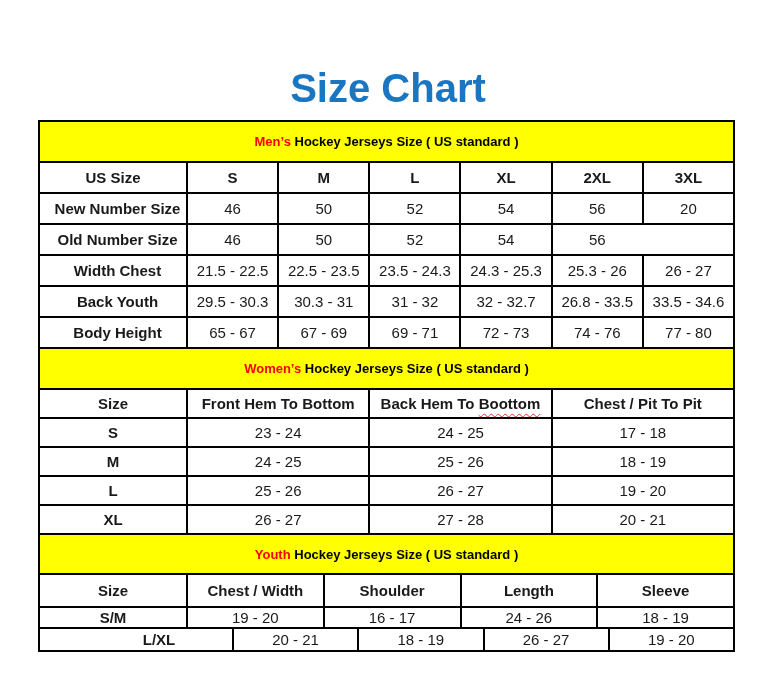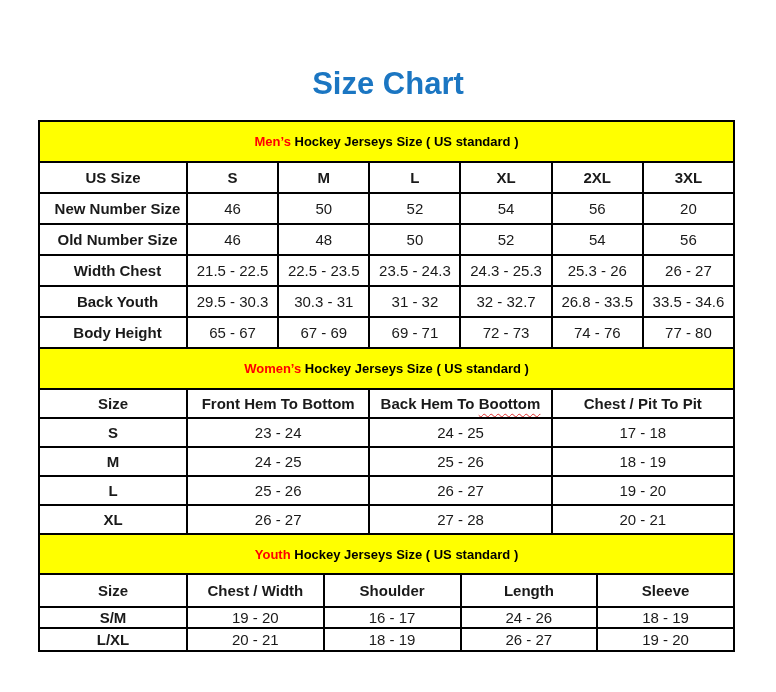--- a/index.html
+++ b/index.html
@@ -2,21 +2,21 @@
 <html><head>
 <meta charset="utf-8">
 <style>
   html,body{margin:0;padding:0;background:#ffffff;}
   #canvas{
     position:relative;width:776px;height:692px;background:#ffffff;overflow:hidden;
     font-family:"Liberation Sans",sans-serif;color:#1a1a1a;
   }
   .page-title{
     position:absolute;top:66px;left:0;width:100%;text-align:center;
-    font-size:31px;font-weight:700;color:#1b76c2;letter-spacing:0px;
+    font-size:40px;font-weight:700;color:#1b76c2;letter-spacing:0px;
   }
   .sizetable{
     position:absolute;left:38px;top:120px;width:697px;
     border:2px solid #000;box-sizing:border-box;background:#fff;
   }
   .band{
     height:41px;background:#ffff00;border-bottom:2px solid #000;box-sizing:border-box;
     display:flex;align-items:center;justify-content:center;
     font-size:13px;font-weight:700;color:#000;
   }
@@ -24,21 +24,21 @@
   .band .band-rest{white-space:pre;}
   .section-youth .band{height:40px;}
   .trow{
     display:grid;grid-template-columns:var(--cols);
     border-bottom:2px solid #000;box-sizing:border-box;background:#fff;
   }
   .section-mens .trow{height:31px;}
   .section-womens .trow{height:29px;}
   .section-youth .trow{height:21px;}
   .section-youth .trow.header-row{height:33px;}
-  .section:last-child .trow:last-child{border-bottom:none;}
+  .section:last-child .trow:last-child{border-bottom:none;padding-left:46px;}
   .cell{
     display:flex;align-items:center;justify-content:center;
     font-size:15px;font-weight:400;box-sizing:border-box;
     white-space:nowrap;overflow:hidden;
   }
   .trow .cell + .cell{border-left:2px solid #000;}
   .cell.head{font-weight:700;}
   .cell.row-label{font-weight:700;}
   .section-mens .cell.row-label{font-weight:700;margin-left:9px;}
   .wavy{
@@ -76,21 +76,20 @@
             <div class="cell value">46</div>
             <div class="cell value">50</div>
             <div class="cell value">52</div>
             <div class="cell value">54</div>
             <div class="cell value">56</div>
             <div class="cell value">20</div>
           </div>
           <div class="trow">
             <div class="cell row-label">Old Number Size</div>
             <div class="cell value">46</div>
-            <div class="cell value">48</div>
             <div class="cell value">50</div>
             <div class="cell value">52</div>
             <div class="cell value">54</div>
             <div class="cell value">56</div>
           </div>
           <div class="trow">
             <div class="cell row-label">Width Chest</div>
             <div class="cell value">21.5 - 22.5</div>
             <div class="cell value">22.5 - 23.5</div>
             <div class="cell value">23.5 - 24.3</div>

